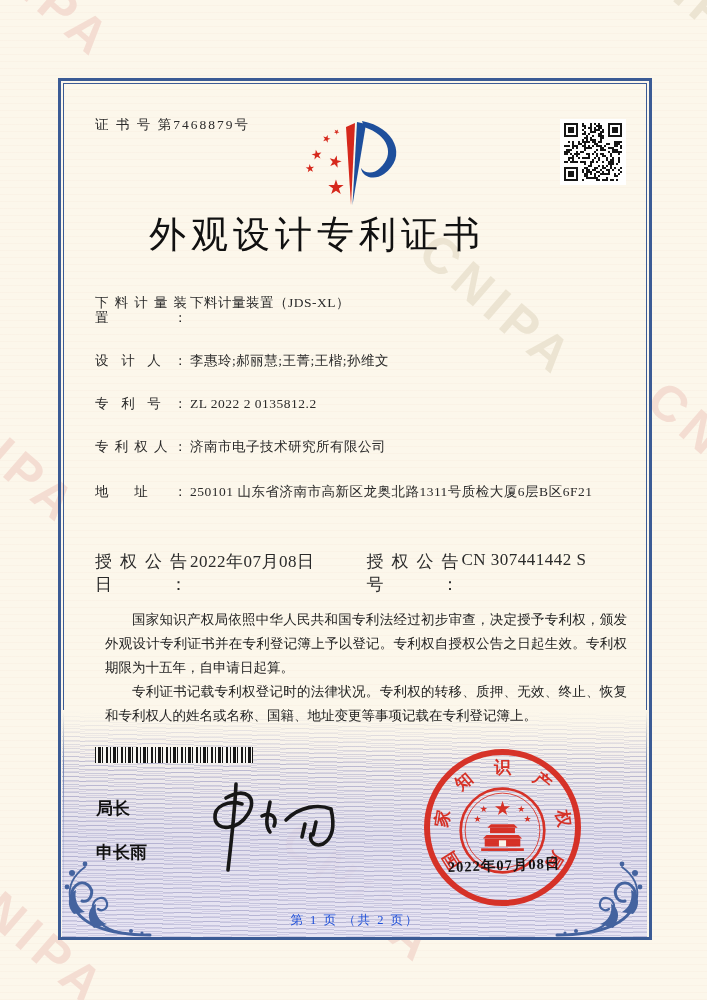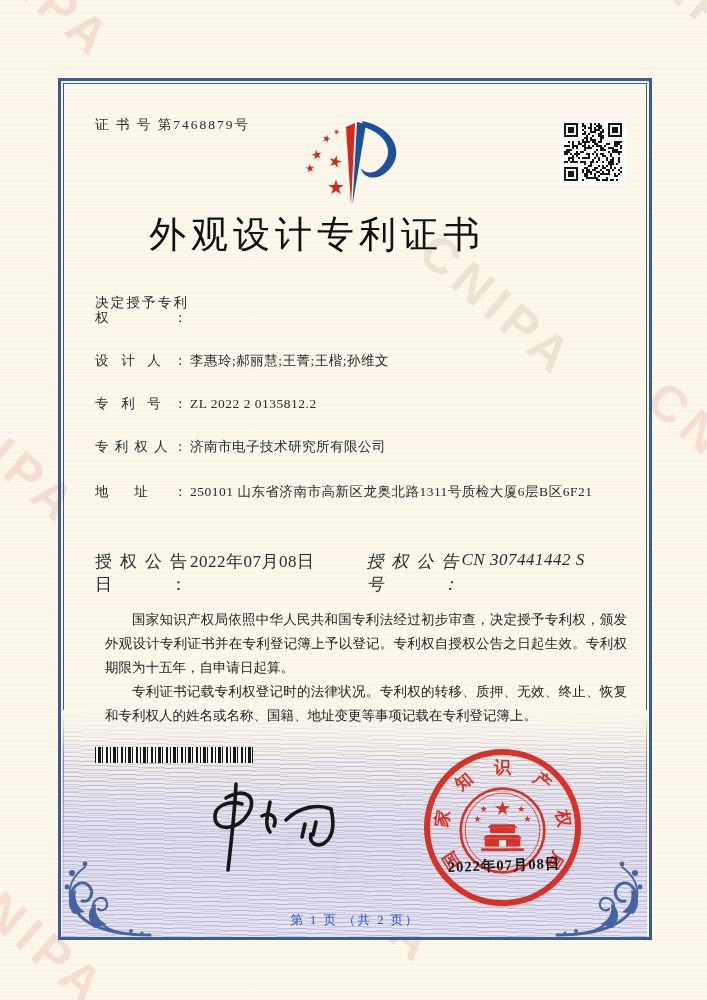--- a/index.html
+++ b/index.html
@@ -56,21 +56,21 @@
 
   
   .fields{position:absolute;left:95px;top:295px;width:527px;z-index:5;font-size:13.5px;}
   .frow{display:flex;line-height:15px;margin-bottom:28px;}
   .flabel{width:92px;flex:0 0 92px;text-align:justify;text-align-last:justify;color:#2a2a2a;}
   .fvalue{flex:1;margin-left:3px;letter-spacing:0.5px;color:#2a2a2a;}
   .frow.addr{line-height:20px;margin-bottom:20px;}
   .frow.addr .fvalue{max-width:428px;}
   .grant{position:absolute;left:95px;top:550px;z-index:5;font-size:17px;display:flex;}
   .gpair{display:flex;}
-  .gpair.second{margin-left:52px;font-style:italic;}
+  .gpair.second{margin-left:52px;}
   .gpair .flabel{width:92px;flex:0 0 92px;}
 
   
   .body-text{
     position:absolute;left:95px;top:608px;width:522px;z-index:5;
     font-size:13.5px;line-height:24px;text-align:justify;color:#222;margin-left:10px;
   }
   .body-text p{margin:0;text-indent:2em;}
 
   
@@ -462,21 +462,22 @@
           <rect x="24" y="28" width="1" height="1"></rect>
           <rect x="26" y="28" width="1" height="1"></rect>
         </g>
     </svg>
   </div>
 
   <h1 class="title">外观设计专利证书</h1>
 
   <div class="fields">
     <div class="frow">
-      <span class="flabel">决定授予专利权：</span>
+      <span class="flabel">下料计量装置：</span>
+      <span class="fvalue">下料计量装置（JDS-XL）</span>
     </div>
     <div class="frow">
       <span class="flabel">设计人：</span>
       <span class="fvalue">李惠玲;郝丽慧;王菁;王楷;孙维文</span>
     </div>
     <div class="frow">
       <span class="flabel">专利号：</span>
       <span class="fvalue">ZL 2022 2 0135812.2</span>
     </div>
     <div class="frow">
@@ -500,20 +501,24 @@
     </div>
   </div>
 
   <div class="body-text">
     <p>国家知识产权局依照中华人民共和国专利法经过初步审查，决定授予专利权，颁发外观设计专利证书并在专利登记簿上予以登记。专利权自授权公告之日起生效。专利权期限为十五年，自申请日起算。</p>
     <p>专利证书记载专利权登记时的法律状况。专利权的转移、质押、无效、终止、恢复和专利权人的姓名或名称、国籍、地址变更等事项记载在专利登记簿上。</p>
   </div>
 
   <div class="barcode"></div>
 
+  <div class="commissioner">
+    <div>局长</div>
+    <div class="nm">申长雨</div>
+  </div>
 
   <svg class="sign" width="155" height="105" viewBox="0 0 155 105">
     <g fill="none" stroke="#171717" stroke-width="3.6" stroke-linecap="round">
       <path d="M38,22 C58,10 70,22 60,38 C50,54 28,56 27,42 C26,30 40,24 54,28"></path>
       <path d="M48,8 C47,30 44,60 40,94"></path>
       <path d="M82,26 C80,38 76,48 82,56"></path>
       <path d="M74,40 C82,36 90,40 86,50"></path>
       <path d="M98,44 C112,30 131,28 143,33 C147,50 145,62 135,68 C127,71 121,66 123,58"></path>
       <path d="M117,48 L114,61"></path>
       <path d="M128,46 L125,59"></path>

